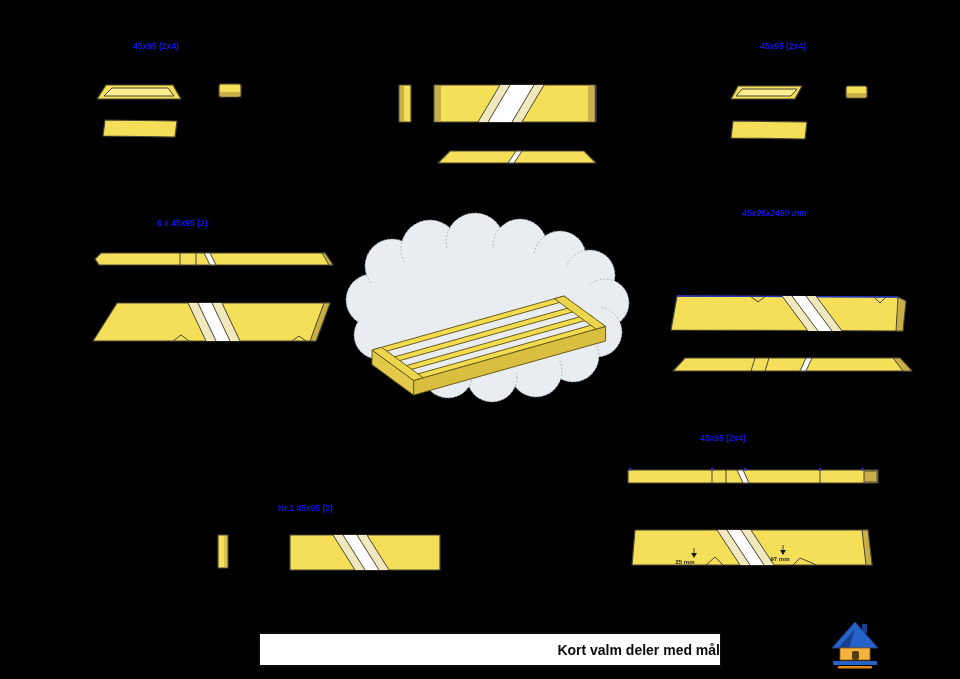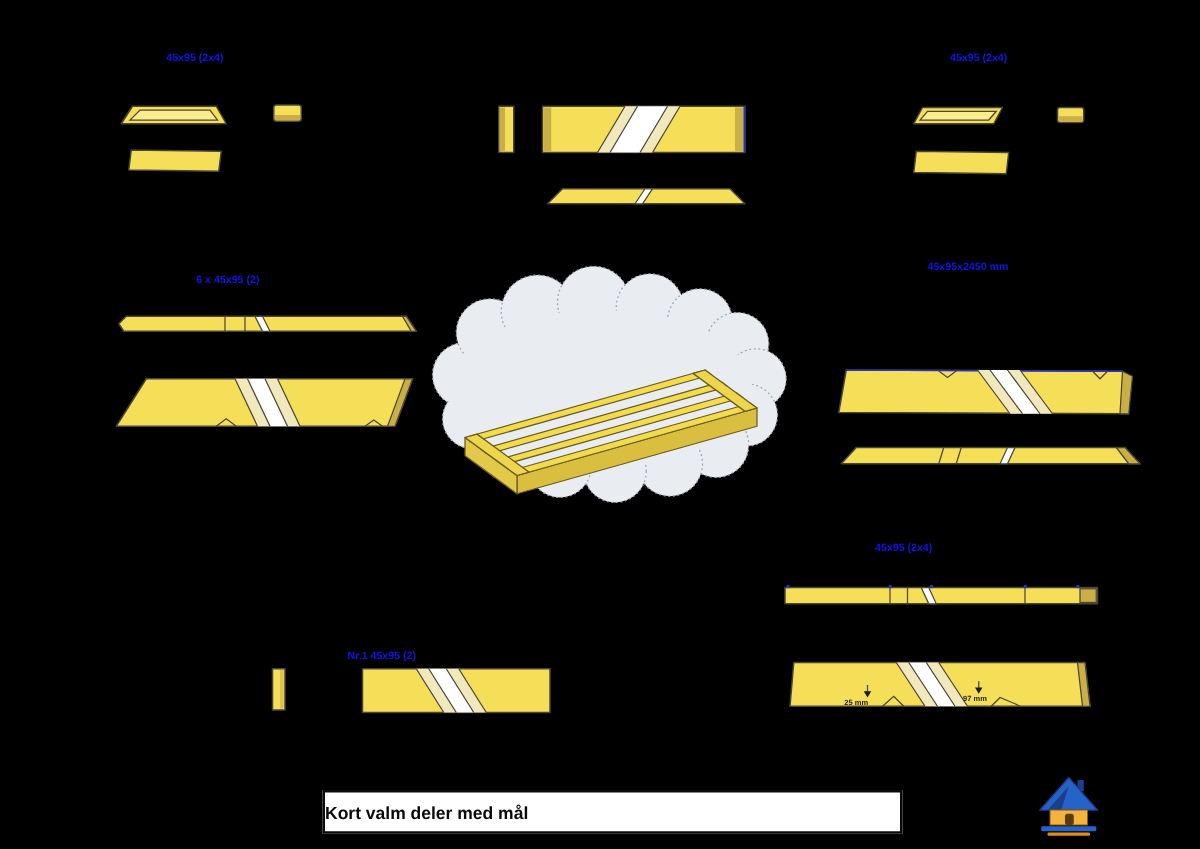--- a/index.html
+++ b/index.html
@@ -15,21 +15,21 @@
     font-family:"Liberation Sans", sans-serif;
   }
   .canvas-svg{position:absolute;left:0;top:0;}
   .part-label{
     position:absolute;color:var(--label-blue);font-size:8.5px;font-weight:bold;
     letter-spacing:0;white-space:nowrap;text-align:center;
   }
   .title-box{
     position:absolute;left:258px;top:632px;width:460px;height:31px;
     background:var(--white);border:2px solid #0a0a0a;
-    display:flex;align-items:center;justify-content:flex-start;
+    display:flex;align-items:center;justify-content:flex-end;
   }
   .title-box span{font-size:14px;font-weight:bold;color:#0a0a0a;}
   .fy{fill:var(--yellow);} .fyl{fill:var(--yellow-light);} .fg{fill:var(--gold);}
   .fgm{fill:var(--gold-mid);} .fw{fill:var(--white);} .fc{fill:var(--cream);}
   .so{stroke:var(--outline);stroke-width:1.2;stroke-linejoin:round;}
   .sn{stroke:none;} .nf{fill:none;}
   .sd{stroke:var(--outline);stroke-width:1;}
   .cloud-bump{fill:var(--cloud);stroke:var(--cloud-edge);stroke-width:1;stroke-dasharray:1.5 2.2;}
   .cloud-body{fill:var(--cloud);stroke:none;}
   .mm-text{font-size:6px;font-weight:bold;fill:#1a1a1a;}
@@ -193,19 +193,19 @@
     <rect fill="var(--logo-body)" stroke="#8a5a10" stroke-width="0.8" x="840" y="648" width="30" height="12"></rect>
     <rect fill="#5a3a10" x="852" y="651" width="7" height="9" rx="2"></rect>
     <rect fill="var(--logo-blue)" x="833" y="661" width="44" height="4" rx="1"></rect>
     <rect fill="var(--logo-orange)" x="838" y="666" width="34" height="2.5" rx="1"></rect>
   </g>
 </svg>
 
 <div class="part-label" style="left:133px;top:41px;">45x95 (2x4)</div>
 <div class="part-label" style="left:760px;top:41px;">45x95 (2x4)</div>
 <div class="part-label" style="left:157px;top:218px;">6 x 45x95 (2)</div>
-<div class="part-label" style="left:742px;top:208px;">45x95x2450 mm</div>
+<div class="part-label" style="left:742px;top:208px;font-style:italic;">45x95x2450 mm</div>
 <div class="part-label" style="left:700px;top:433px;">45x95 (2x4)</div>
-<div class="part-label" style="left:278px;top:503px;margin-top:16px;">Nr.1 45x95 (2)</div>
+<div class="part-label" style="left:278px;top:503px;">Nr.1 45x95 (2)</div>
 
 <div class="title-box">
   <span>Kort valm deler med mål</span>
 </div>
 
 </body></html>

